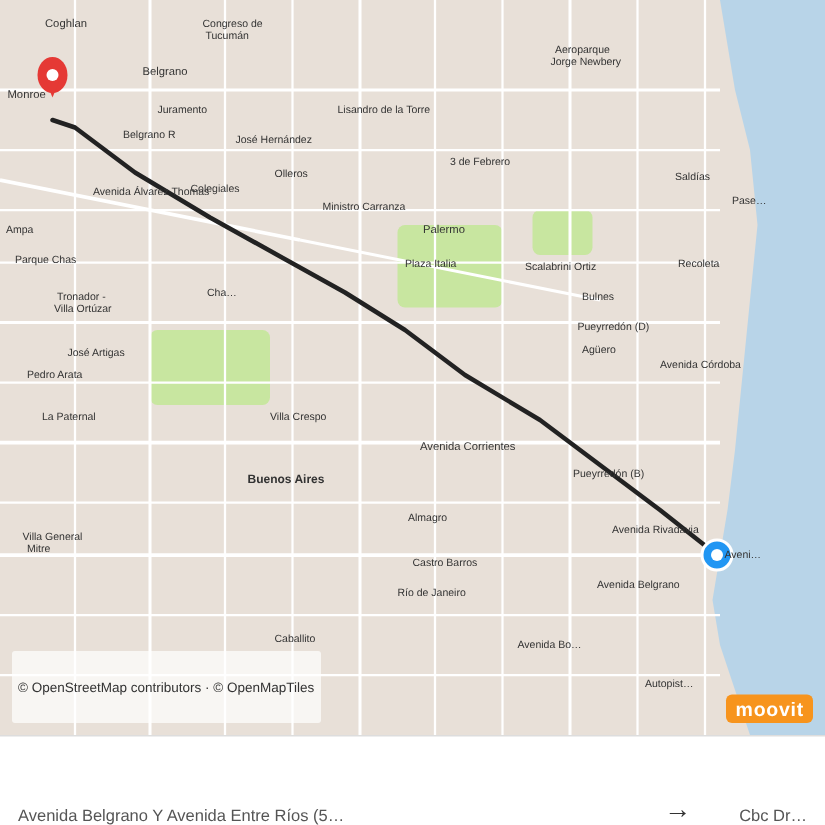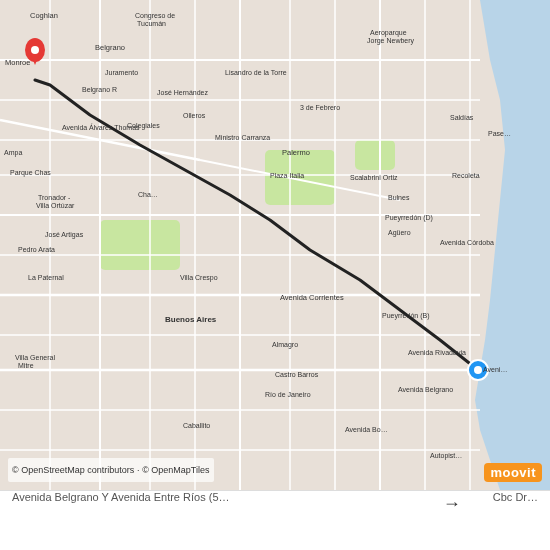--- a/index.html
+++ b/index.html
@@ -57,21 +57,21 @@
     }
 
     
     #attribution {
       position: absolute;
       bottom: 8px;
       left: 8px;
       font-size: 9px;
       color: #333;
       background: rgba(255,255,255,0.7);
-      padding: 7px 4px;
+      padding: 19px 4px;
       border-radius: 2px;
       z-index: 10;
     }
 
     
     #moovit-logo {
       position: absolute;
       bottom: 8px;
       right: 8px;
       z-index: 10;
@@ -85,21 +85,21 @@
       margin-left: 32px;
     }
 
     
     #bottom-bar {
       width: 550px;
       height: 60px;
       background: white;
       border-top: 1px solid #ddd;
       display: flex;
-      align-items: flex-start;
+      align-items: flex-end;
       padding: 0 12px;
       gap: 0;
     }
 
     #origin-info {
       flex: 1;
       display: flex;
       flex-direction: column;
       min-width: 0;
     }

